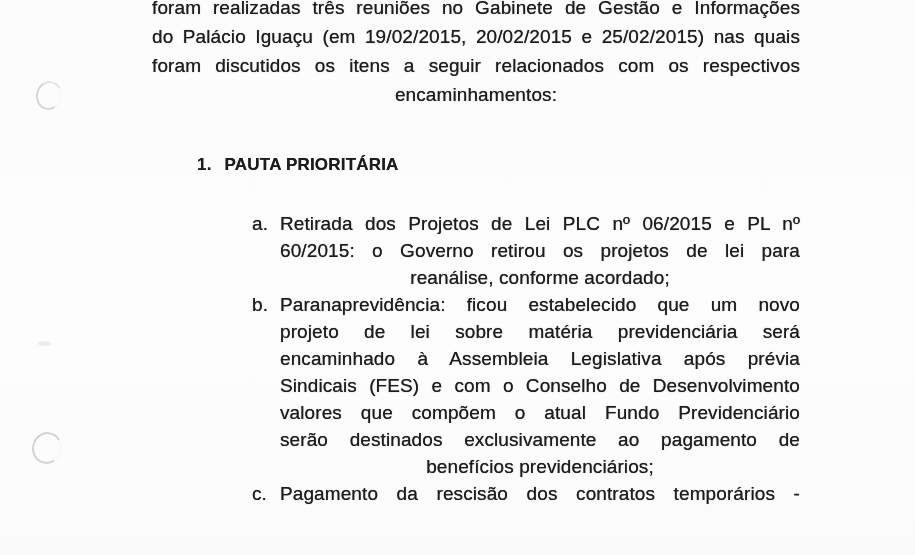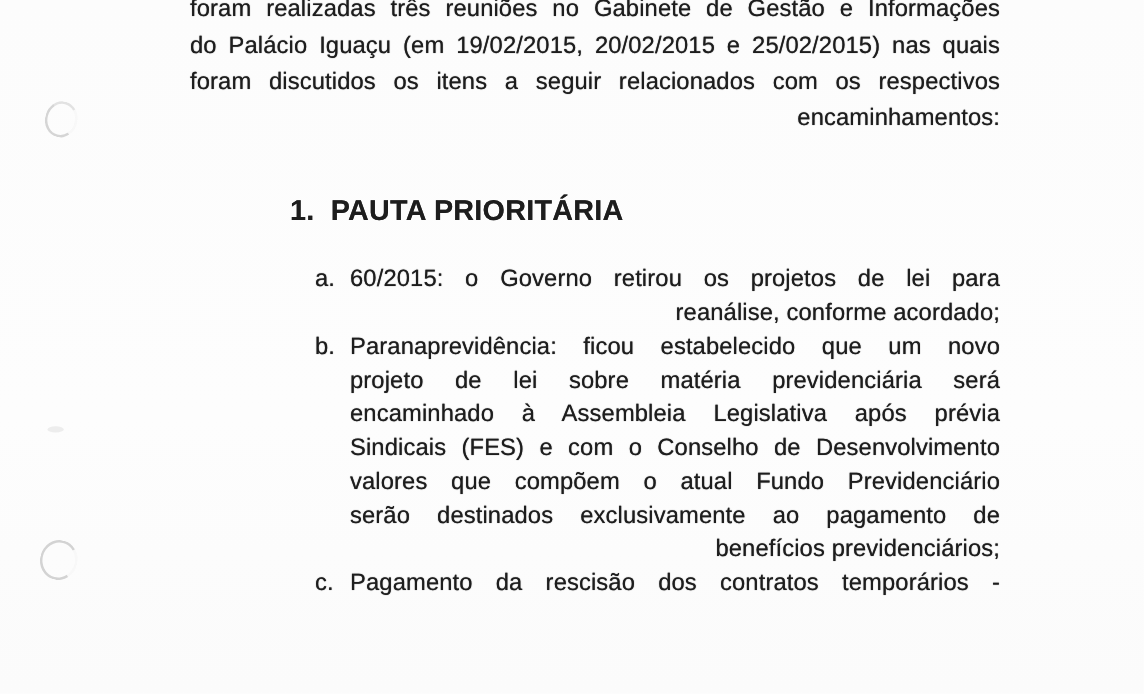--- a/index.html
+++ b/index.html
@@ -28,36 +28,35 @@
   }
   .para {
     position: absolute;
     left: 152px;
     top: -7px;
     width: 648px;
     font-size: 19px;
     line-height: 29px;
   }
   .line {
-    text-align: right;
+    text-align: center;
     white-space: normal;
   }
   .line.j {
     text-align: justify;
     text-align-last: justify;
   }
   .heading {
     position: absolute;
     left: 197px;
     top: 155px;
-    font-size: 23px;
+    font-size: 17px;
     font-weight: 700;
     letter-spacing: 0.2px;
     text-shadow: 0 0 0.5px rgba(25,25,25,0.8);
-    margin-left: 35px;
   }
   .heading .num {
     display: inline-block;
     margin-right: 13px;
   }
   .list {
     position: absolute;
     left: 252px;
     top: 210px;
     width: 548px;
@@ -129,20 +128,21 @@
 
   <div class="heading">
     <span class="num">1.</span><span>PAUTA PRIORITÁRIA</span>
   </div>
 
   <div class="list scan-text">
 
     <div class="item">
       <span class="marker">a.</span>
       <div class="itext">
+        <div class="line j">Retirada dos Projetos de Lei PLC nº 06/2015 e PL nº</div>
         <div class="line j">60/2015: o Governo retirou os projetos de lei para</div>
         <div class="line">reanálise, conforme acordado;</div>
       </div>
     </div>
 
     <div class="item">
       <span class="marker">b.</span>
       <div class="itext">
         <div class="line j">Paranaprevidência: ficou estabelecido que um novo</div>
         <div class="line j">projeto de lei sobre matéria previdenciária será</div>

